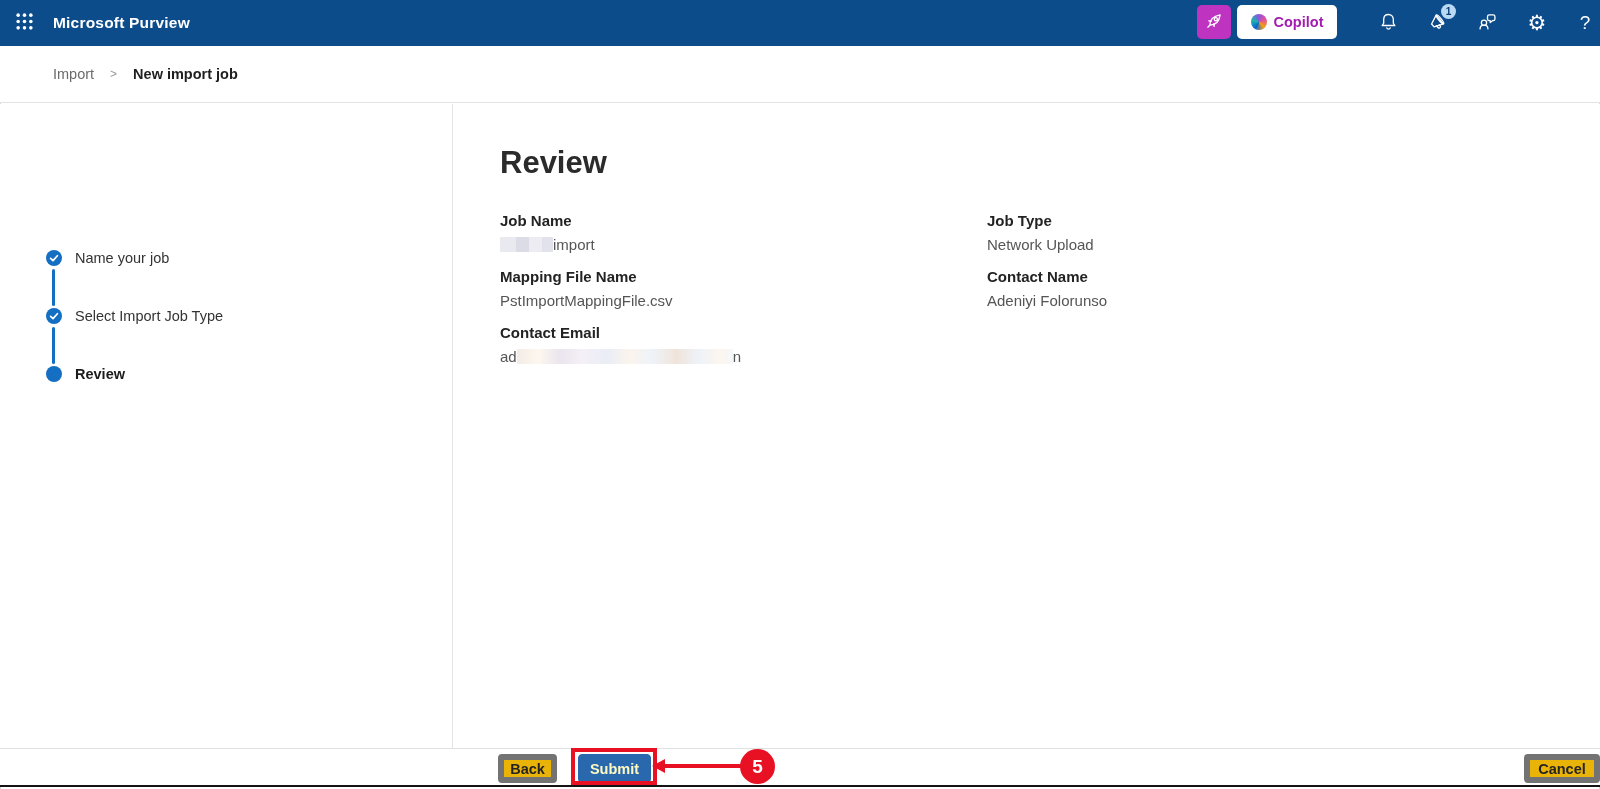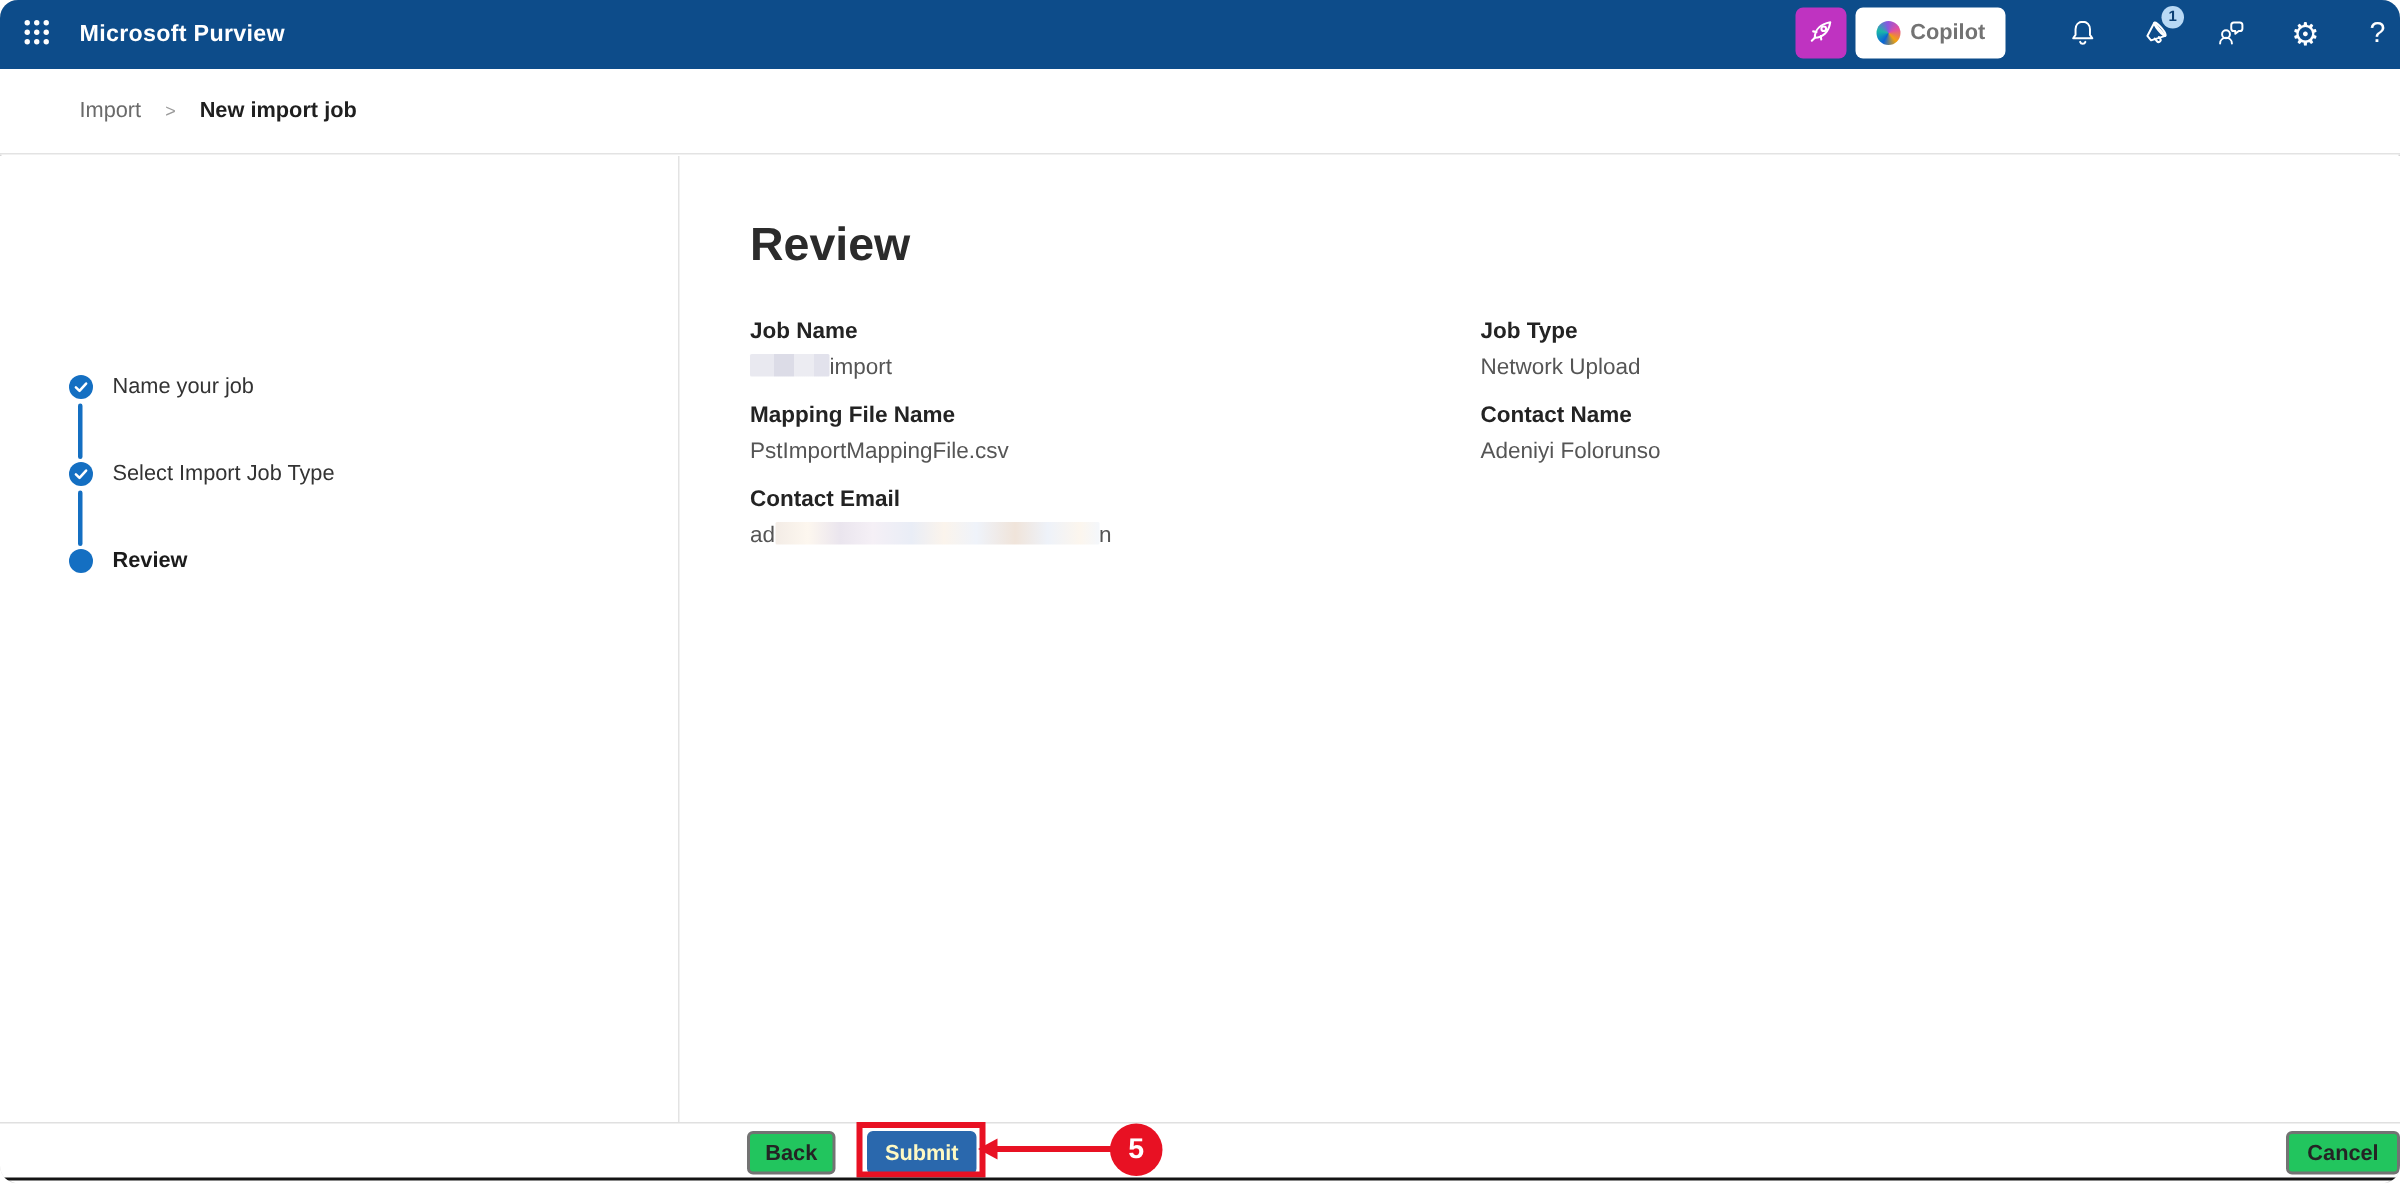--- a/index.html
+++ b/index.html
@@ -1,37 +1,37 @@
 <!DOCTYPE html>
 <html><head>
 <meta charset="utf-8">
 <style>
   * { margin:0; padding:0; box-sizing:border-box; }
   html,body { background:#ffffff; }
   body { font-family:"Liberation Sans", sans-serif; }
   .page { position:relative; width:1600px; height:789px; background:#ffffff; overflow:hidden;
-          box-shadow: inset 1px 0 #d6d6d6, inset -1px 0 #d6d6d6; border-radius: 12px; }
+          box-shadow: inset 1px 0 #d6d6d6, inset -1px 0 #d6d6d6; }
 
   
   .topbar { position:absolute; left:0; top:0; width:1600px; height:46px; background:#0d4c8a; }
   .waffle-btn { position:absolute; left:8px; top:7px; width:32px; height:32px; background:transparent;
                 border:none; display:flex; align-items:center; justify-content:center; cursor:pointer; }
   .app-title { position:absolute; left:53px; top:14px; color:#ffffff; font-size:15.5px; font-weight:700; letter-spacing:.2px; }
   .searchbox { position:absolute; left:515px; top:7px; width:448px; height:29px; background:#f6f6f6;
                border-radius:3px; display:flex; align-items:center; padding-left:11px; gap:8px; border:1px solid #ececec; }
   .searchbox input { flex:1; border:none; outline:none; background:transparent; font-size:14px; color:#3a3a3a;
                      font-family:"Liberation Sans", sans-serif; }
   .searchbox input::placeholder { color:#616161; }
   .promo-btn { position:absolute; left:1197px; top:5px; width:34px; height:34px; border:none; border-radius:5px;
                background:#bf33c1; display:flex; align-items:center; justify-content:center; cursor:pointer; }
   .copilot-btn { position:absolute; left:1237px; top:5px; width:100px; height:34px; border:none; border-radius:5px;
                  background:#ffffff; display:flex; align-items:center; justify-content:center; gap:7px; cursor:pointer; }
   .copilot-logo { width:16px; height:16px; border-radius:50%;
                   background:conic-gradient(from 210deg,#0a64d6,#19b8a8,#8a57e0,#e34fa0,#f2a20d,#0a64d6); }
-  .copilot-label { font-size:14.5px; font-weight:700; color:#737373; }
+  .copilot-label { font-size:14.5px; font-weight:700; color:#a21caf; }
   .tb-icon-btn { position:absolute; top:7px; width:32px; height:32px; border:none; background:transparent;
                  display:flex; align-items:center; justify-content:center; cursor:pointer; color:#ffffff; }
   .tb-bell { left:1372px; } .tb-mega { left:1421px; } .tb-feedback { left:1471px; }
   .tb-gear { left:1521px; } .tb-help { left:1569px; }
   .gear-glyph { font-family:"DejaVu Sans", sans-serif; font-size:21px; color:#ffffff; line-height:1; }
   .help-glyph { font-size:19px; color:#ffffff; font-weight:400; }
   .badge { position:absolute; right:-3px; top:-3px; width:15px; height:15px; border-radius:50%;
            background:#b9d9f5; color:#0b3f74; font-size:10px; font-weight:700;
            display:flex; align-items:center; justify-content:center; }
 
@@ -61,21 +61,21 @@
   .field-value { font-size:15px; color:#555555; line-height:19px; }
   .redact-short { display:inline-block; width:53px; height:15px; vertical-align:-2px; border-radius:1px;
     background:linear-gradient(90deg,#e9e9f0 0%,#e9e9f0 30%,#dcdce7 30%,#dcdce7 55%,#ececf2 55%,#ececf2 80%,#e2e2ec 80%); }
   .redact-long { display:inline-block; width:216px; height:15px; vertical-align:-2px; border-radius:1px;
     background:linear-gradient(90deg,#f3ece6 0%,#fdf7ef 10%,#eae5ee 20%,#f5f0f6 30%,#e9edf6 42%,#fbf4ec 52%,#eff3fa 62%,#f0e4da 74%,#eef2f9 84%,#fcf6ee 94%,#f4f7fb 100%); }
 
   
   .footer { position:absolute; left:0; top:748px; width:1600px; height:38px; background:#ffffff; border-top:1px solid #e0e0e0; }
   .btn { position:absolute; top:5px; height:29px; border-radius:4px; font-size:14.5px; font-weight:600;
          font-family:"Liberation Sans", sans-serif; cursor:pointer; }
-  .btn-secondary { background:#22c55e; border:2px solid #737373; color:#242424; }
+  .btn-secondary { background:#eab308; border:6px solid #737373; color:#242424; }
   .back-btn { left:498px; width:59px; }
   .cancel-btn { left:1512px; width:76px;margin-left:12px; }
   .submit-btn { left:578px; width:73px; background:#2a68ad; border:1px solid #2a68ad; color:#fef9c3; font-weight:700; }
 
   
   .ann { pointer-events:none; }
   .ann-rect { position:absolute; left:571px; top:748px; width:86px; height:37px; border:4px solid #e81123; }
   .ann-line { position:absolute; left:664px; top:764px; width:78px; height:4px; background:#e81123; }
   .ann-head { position:absolute; left:652px; top:759px; width:0; height:0;
               border-top:7px solid transparent; border-bottom:7px solid transparent; border-right:13px solid #e81123; }

